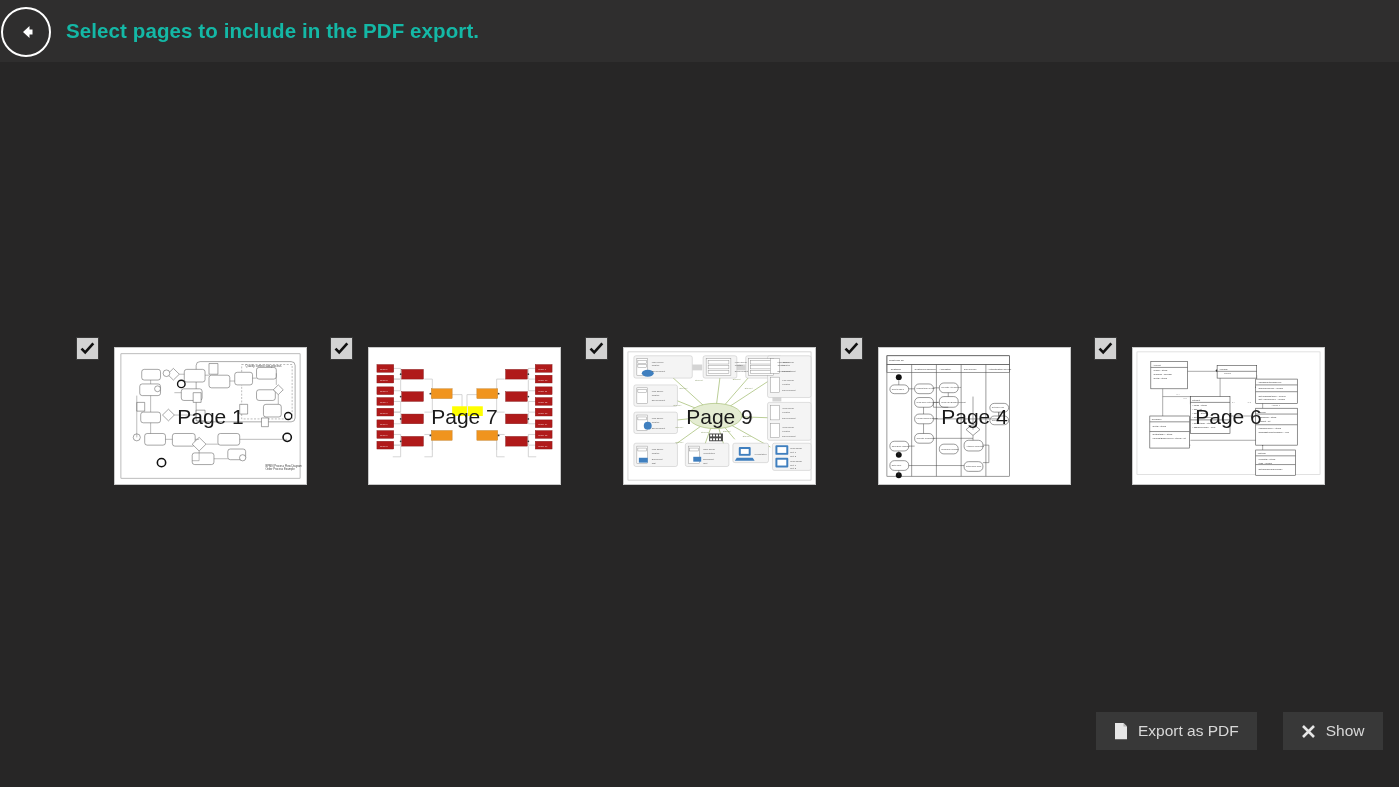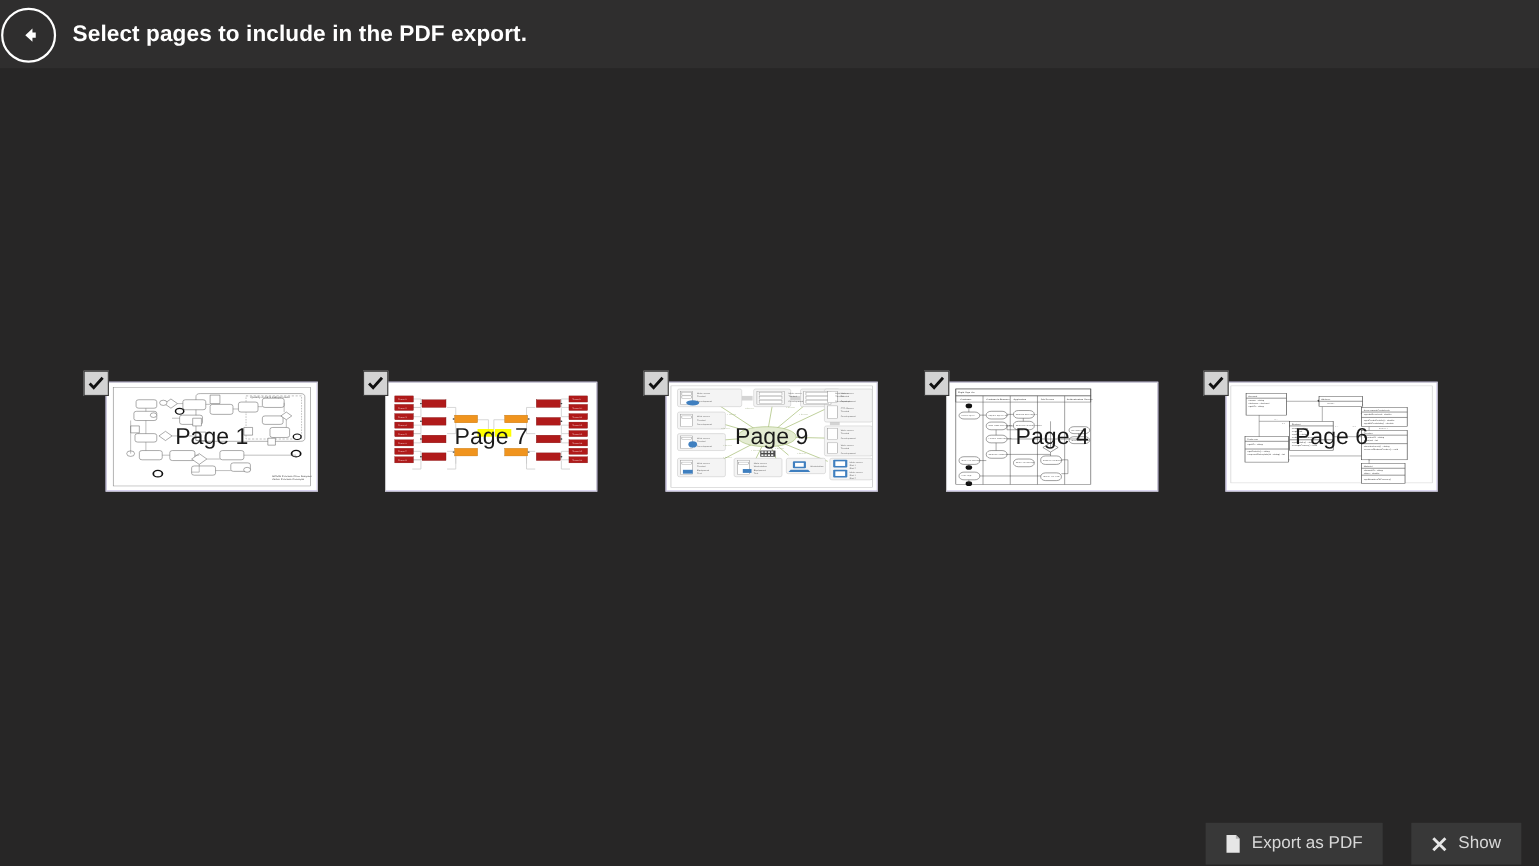--- a/index.html
+++ b/index.html
@@ -24,21 +24,21 @@
     border: 2.5px solid #ffffff;
     display: flex; align-items: center; justify-content: center;
     flex: 0 0 auto;
     cursor: pointer;
   }
   .back-btn svg { display: block; }
   .header-title {
     margin-left: 15px;
     font-size: 20.5px;
     font-weight: bold;
-    color: #ffffff;
+    color: #14b8a6;
     letter-spacing: 0.1px;
     white-space: nowrap;
   }
 
   
   .page-strip {
     position: absolute;
     top: 337px; left: 76px;
     width: 1250px; height: 150px;
   }
@@ -55,23 +55,23 @@
     border: 1.5px solid #3a3a3a;
     display: flex; align-items: center; justify-content: center;
     cursor: pointer;
     z-index: 3;
   }
   .chk svg { display: block; }
 
   .thumb {
     position: absolute;
     top: 10px;
-    left: 20px;
-    width: 193px; height: 100px;
-    background: #c4b5fd;
+    left: 38px;
+    width: 193px; height: 138px;
+    background: #e5e5e5;
     border: 1px solid #c8c8c8;
     overflow: hidden;
   }
   .thumb-inner {
     position: absolute; inset: 0;
     background: #ffffff;
   }
   .page-label {
     position: absolute;
     left: 0; right: 0;
@@ -83,21 +83,21 @@
     font-family: "Liberation Sans", sans-serif;
     z-index: 2;
     pointer-events: none;
     line-height: 1;
   }
 
   
   .footer {
     position: absolute;
     left: 1096px; top: 712px;
-    display: flex; gap: 26px; margin-top: 36px;
+    display: flex; gap: 26px;
   }
   .btn {
     height: 38px;
     background: #383838;
     color: #d8d8d8;
     display: flex; align-items: center;
     padding: 0 18px;
     font-size: 15.5px;
     cursor: pointer;
     gap: 10px;

